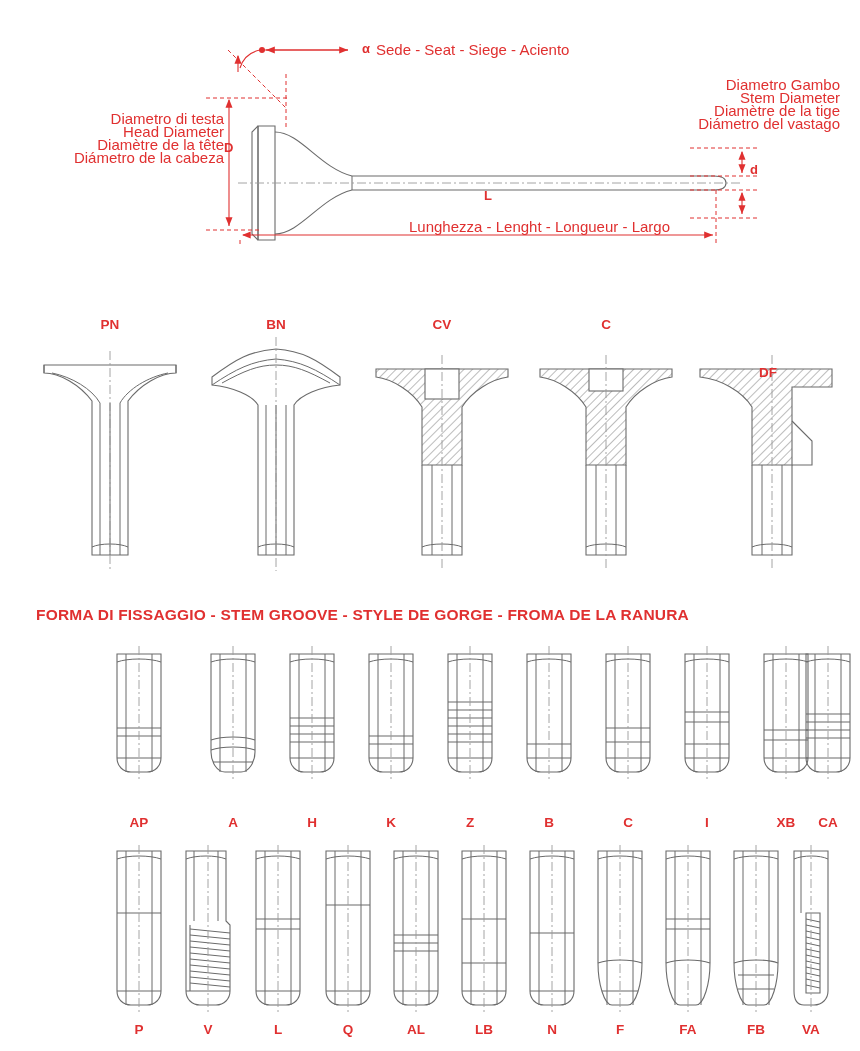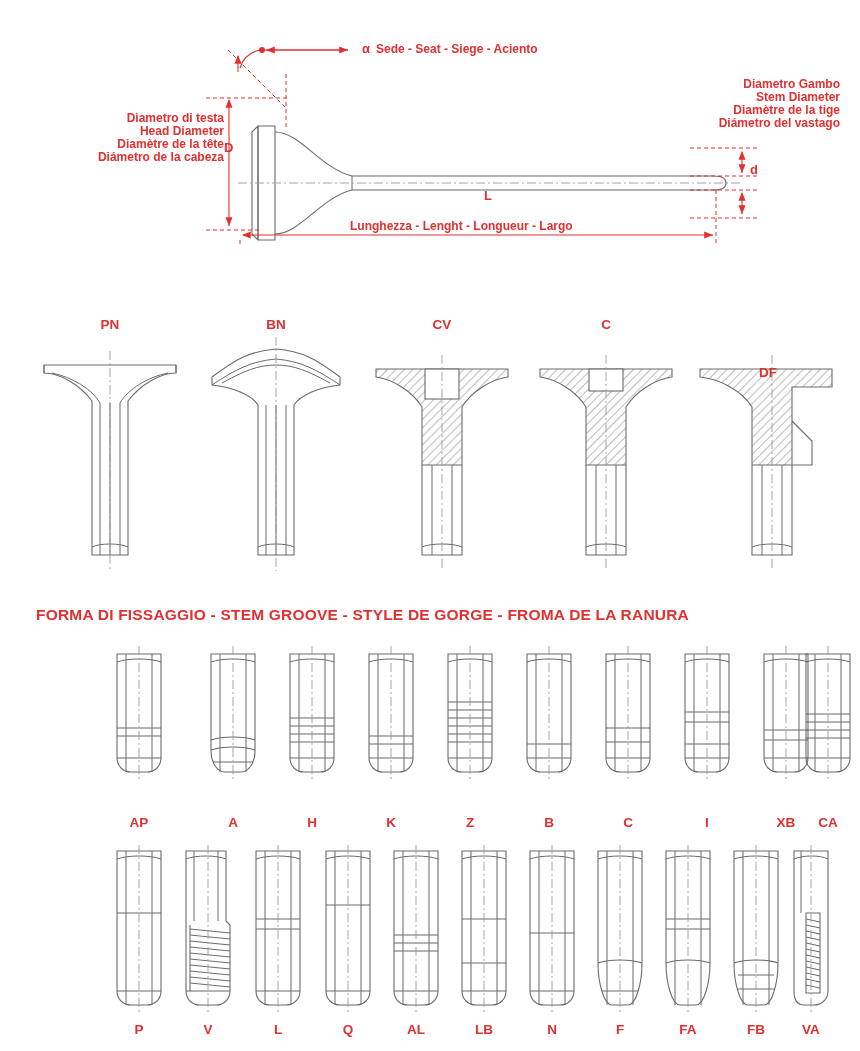--- a/index.html
+++ b/index.html
@@ -10,23 +10,23 @@
     position:absolute;
     font-weight:bold;
     font-size:15.5px;
     letter-spacing:0.2px;
     color:#e03030;
     white-space:nowrap;
   }
   #title-dim{left:36px;top:6px;}
   #title-head{left:36px;top:286px;}
   #title-groove{left:36px;top:606px;}
-  .lbl{position:absolute;font-size:12px;color:#e03030;white-space:nowrap;line-height:13.5px;font-weight:bold;}
+  .lbl{position:absolute;font-size:15px;color:#e03030;white-space:nowrap;line-height:13.5px;}
   .lbl.r{text-align:right;}
-  .lbl.c{text-align:left;}
+  .lbl.c{text-align:right;}
   .bold-lbl{position:absolute;font-size:13px;font-weight:bold;color:#e03030;}
 
   .style-lbl{position:absolute;font-size:13.5px;font-weight:bold;color:#e03030;text-align:center;width:60px;}
 
   svg{display:block;}
   .ln{stroke:#6b6b6b;stroke-width:1.1;fill:none;}
   .ln2{stroke:#6b6b6b;stroke-width:1;fill:none;}
   .cl{stroke:#9a9a9a;stroke-width:0.9;fill:none;stroke-dasharray:9 3 2 3;}
   .rl{stroke:#e03030;stroke-width:1.1;fill:none;}
   .rdash{stroke:#e03030;stroke-width:1;fill:none;stroke-dasharray:4 3;}

